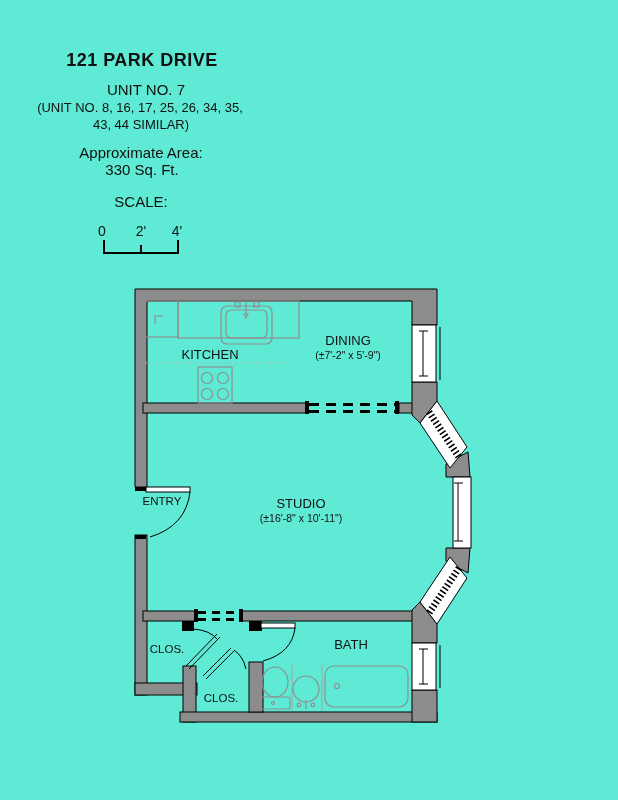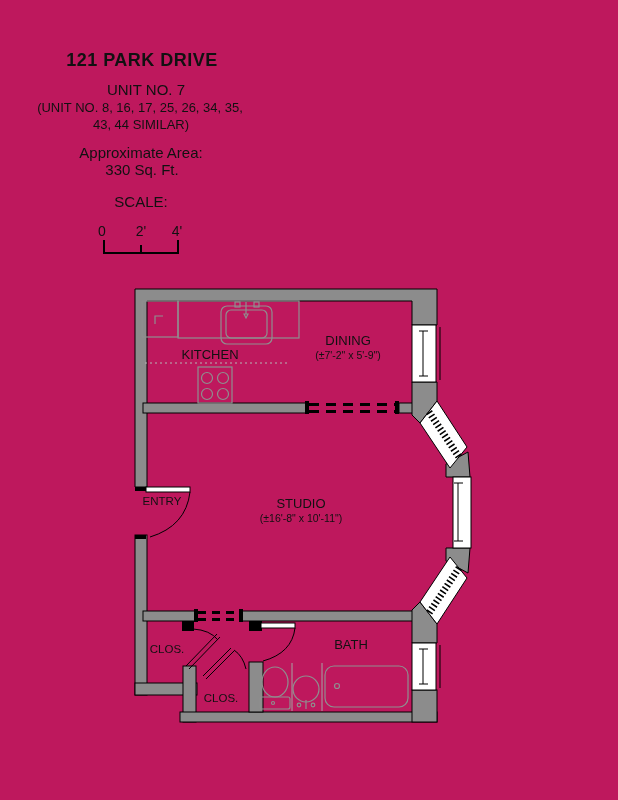--- a/index.html
+++ b/index.html
@@ -1,16 +1,16 @@
 <!DOCTYPE html>
 <html><head>
 <meta charset="utf-8">
 <style>
   html,body{margin:0;padding:0;background:#ffffff;}
-  .page{position:relative;width:618px;height:800px;background:#be185d;overflow:hidden;
+  .page{position:relative;width:618px;height:800px;background:#5eead4;overflow:hidden;
         font-family:"Liberation Sans", sans-serif;}
   svg text{font-family:"Liberation Sans", sans-serif;fill:#111;}
   .t-title{font-size:18px;font-weight:bold;letter-spacing:.5px;}
   .t-unit{font-size:15px;}
   .t-sim{font-size:13px;}
   .t-area{font-size:15px;}
   .t-scale{font-size:15px;}
   .t-tick{font-size:14px;}
   .t-room{font-size:13px;}
   .t-room-sm{font-size:11.5px;}

